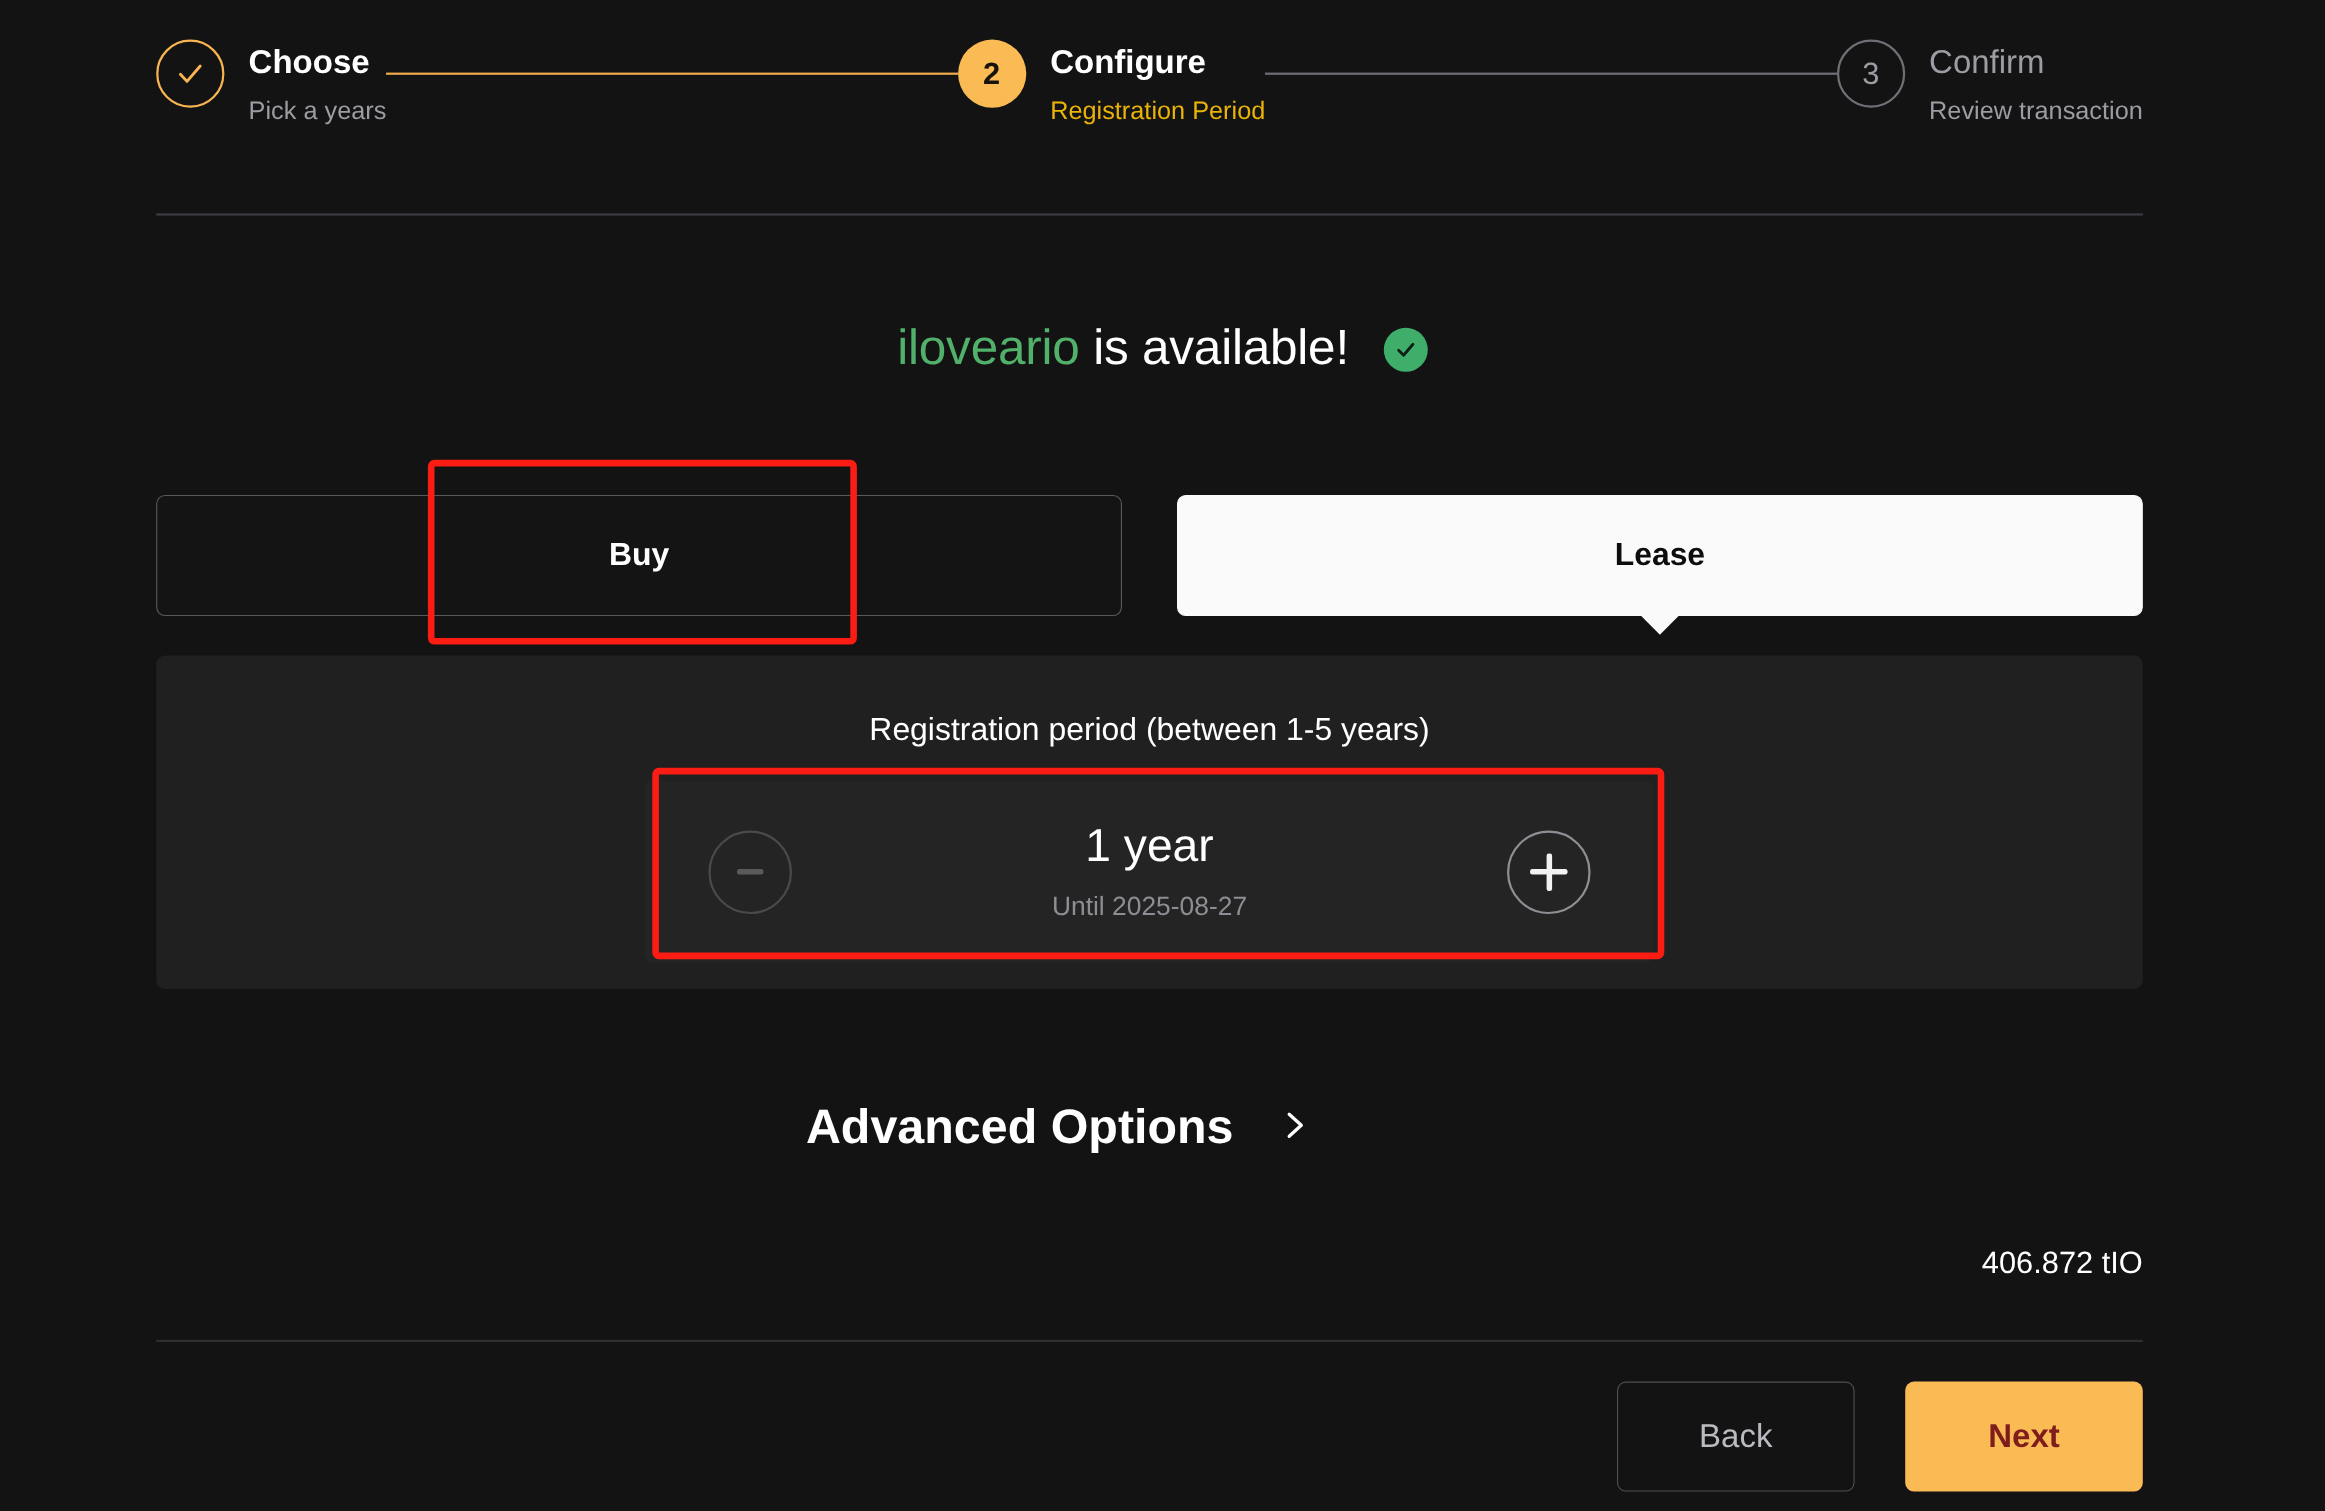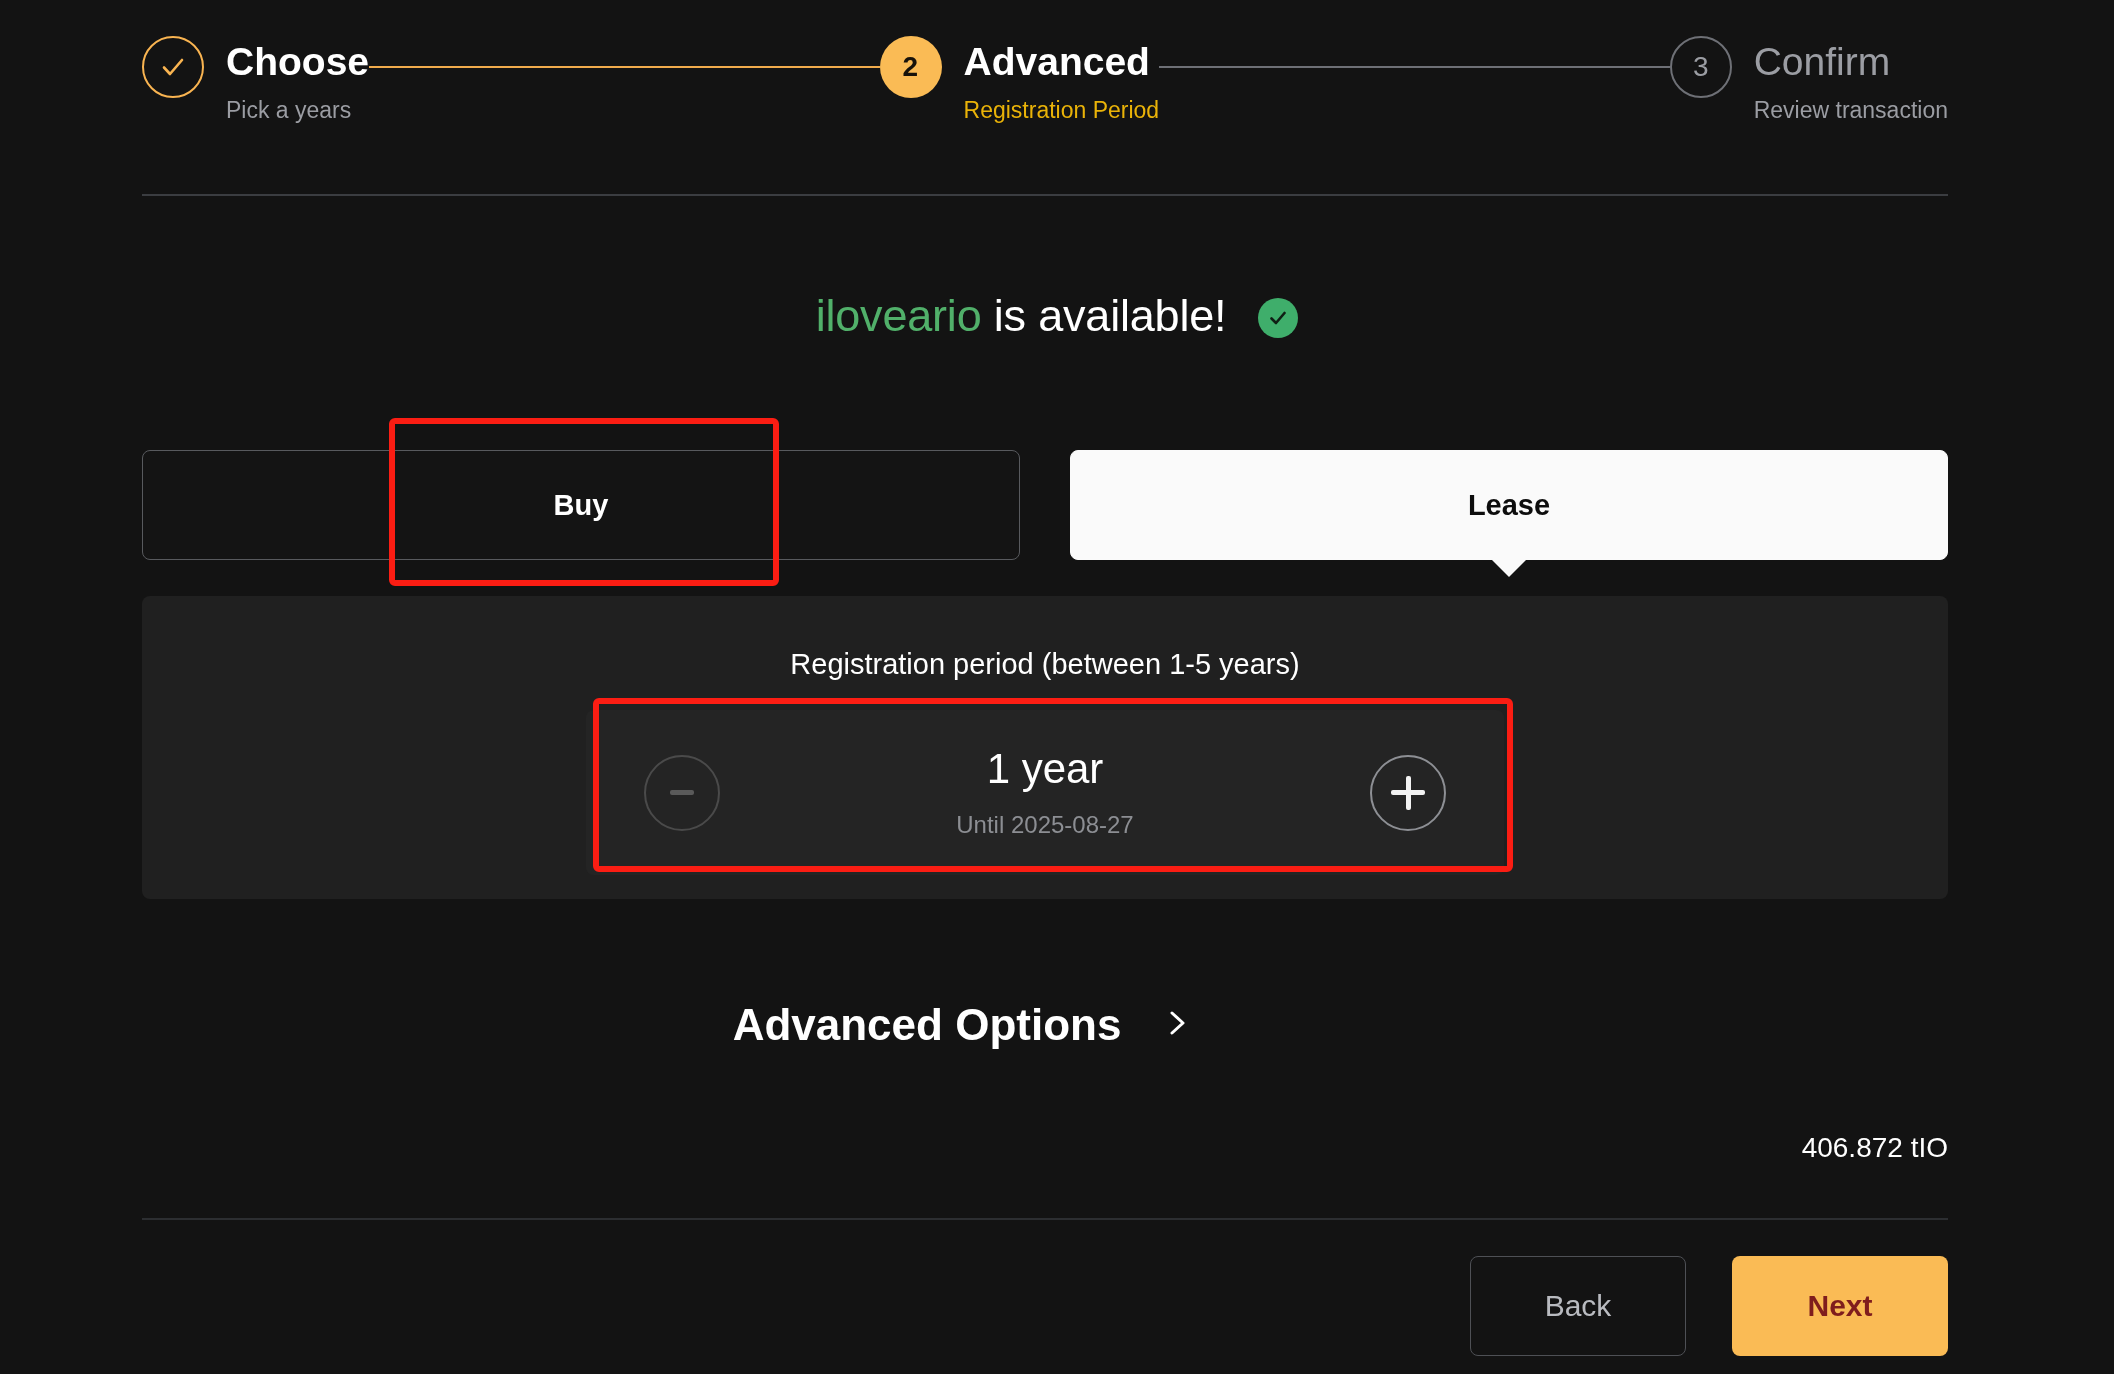--- a/index.html
+++ b/index.html
@@ -56,21 +56,21 @@
     letter-spacing: 0.3px;
   }
   .step-circle.pending {
     border: 2.5px solid #6e7076;
     color: #9b9da3;
     font-size: 28px;
     font-weight: 400;
   }
   .step-text { padding-top: 6px; }
   .step-title {
-    font-size: 39px;
+    font-size: 30px;
     font-weight: 700;
     line-height: 1.12;
     white-space: nowrap;
   }
   .step-title.active { color: #ffffff; }
   .step-title.muted { color: #9b9da3; font-weight: 400; }
   .step-sub {
     font-size: 23px;
     margin-top: 13px;
     white-space: nowrap;
@@ -313,21 +313,21 @@
         <div class="step-title active">Choose</div>
         <div class="step-sub">Pick a years</div>
       </div>
     </div>
 
     <div class="connector orange"></div>
 
     <div class="step">
       <div class="step-circle current">2</div>
       <div class="step-text">
-        <div class="step-title active">Advanced</div>
+        <div class="step-title active">Configure</div>
         <div class="step-sub bright">Registration Period</div>
       </div>
     </div>
 
     <div class="connector grey"></div>
 
     <div class="step">
       <div class="step-circle pending">3</div>
       <div class="step-text">
         <div class="step-title muted">Confirm</div>

